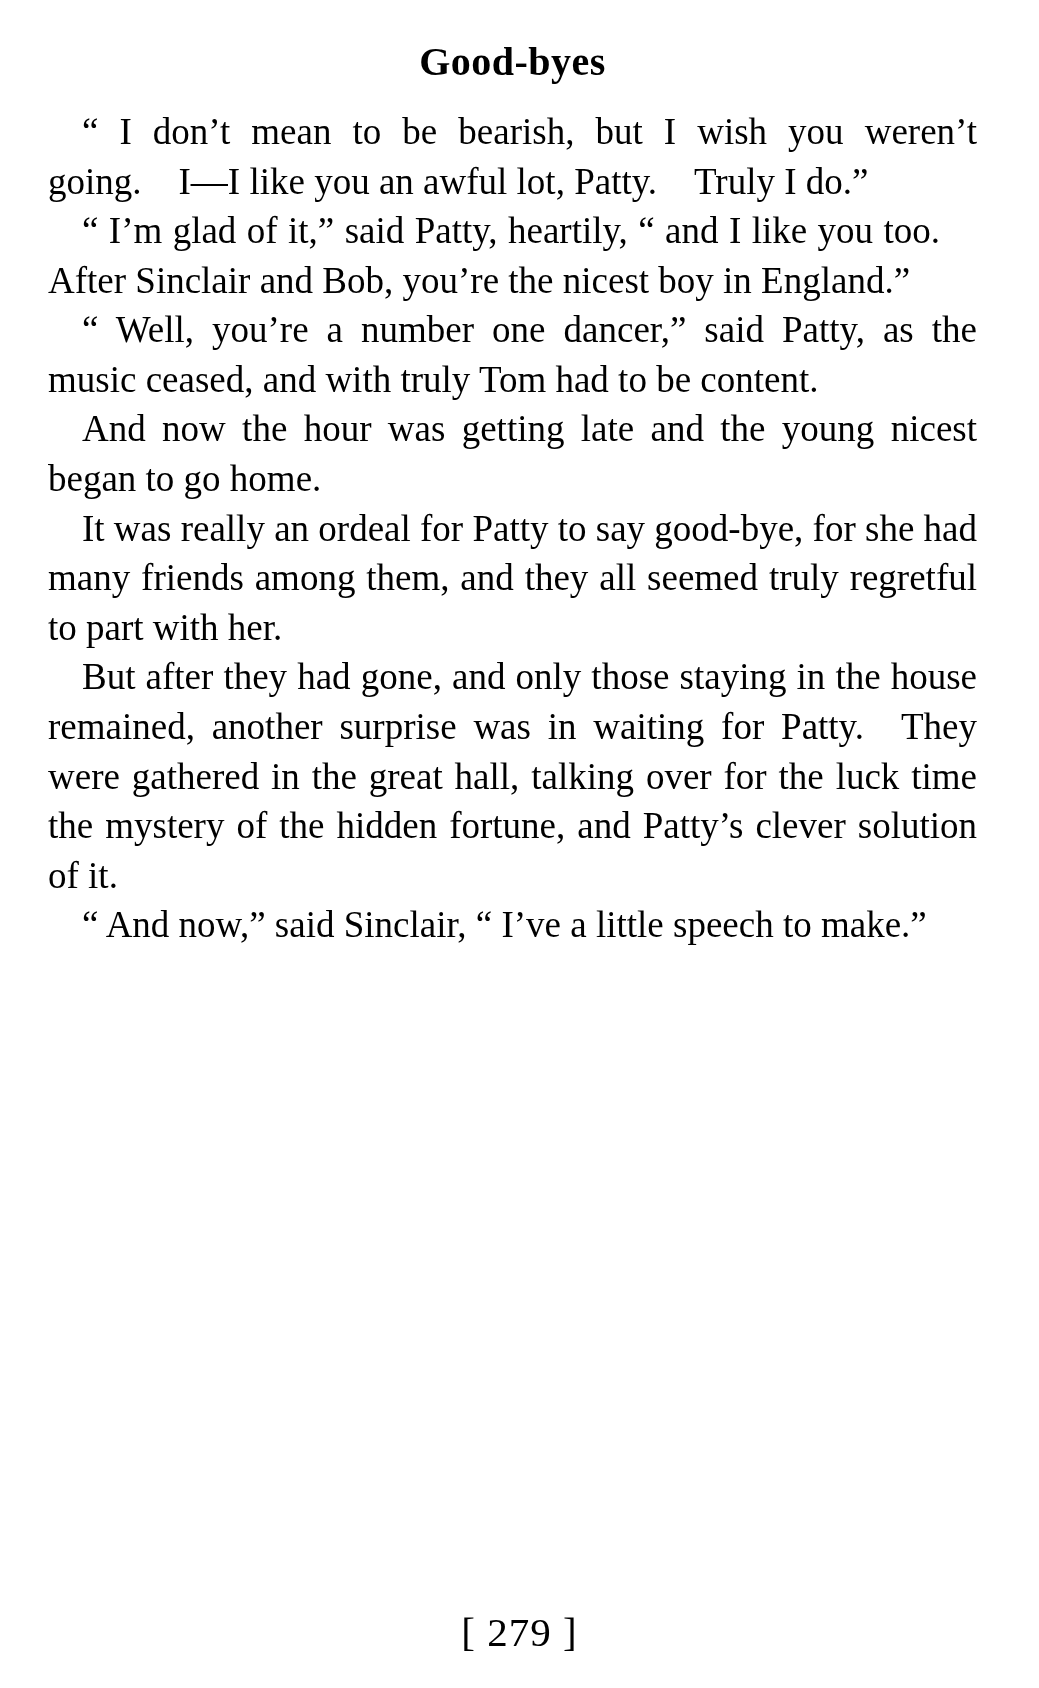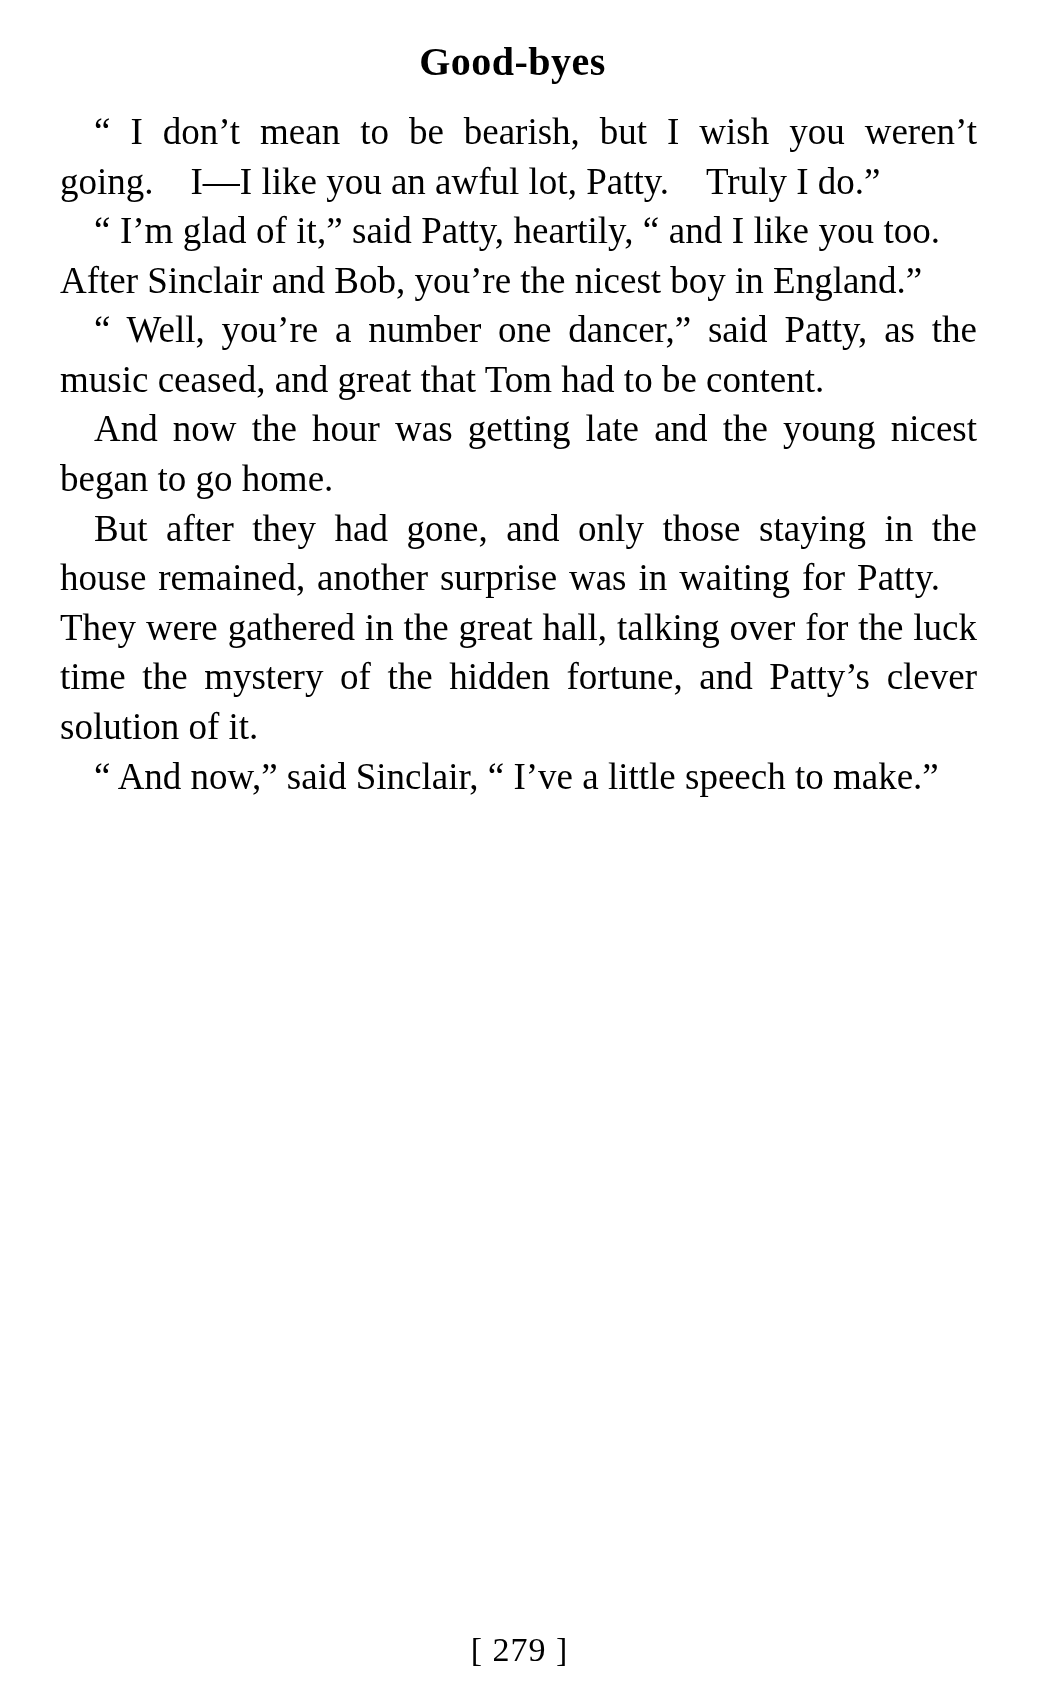--- a/index.html
+++ b/index.html
@@ -27,48 +27,48 @@
     font-weight: 700;
     letter-spacing: 0.5px;
     margin: 8px 0 22px 0;
     font-family: "Liberation Serif", "DejaVu Serif", serif;
   }
   .body-text {
     font-size: 37px;
     line-height: 1.34;
     text-align: justify;
     text-justify: inter-word;
-    margin-left: 12px;
   }
   .body-text p {
     margin: 0;
     text-indent: 34px;
     hyphens: manual;
   }
   .page-number {
     position: absolute;
     left: 0;
     right: 0;
-    bottom: 19px;
+    bottom: 32px;
     text-align: center;
-    font-size: 34px;
+    font-size: 41px;
     letter-spacing: 1px;
   }
 </style>
 </head>
 <body>
 
 <div class="page">
 
   <h1 class="page-title">Good-byes</h1>
 
   <div class="body-text">
     <p>“ I don’t mean to be bearish, but I wish you weren’t going. I—I like you an awful lot, Patty. Truly I do.”</p>
     <p>“ I’m glad of it,” said Patty, heartily, “ and I like you too. After Sinclair and Bob, you’re the nicest boy in England.”</p>
-    <p>“ Well, you’re a number one dancer,” said Patty, as the music ceased, and great that Tom had to be content.</p>
+    <p>“ Well, you’re a number one dancer,” said Patty, as the music ceased, and with truly Tom had to be content.</p>
     <p>And now the hour was getting late and the young nicest began to go home.</p>
+    <p>It was really an ordeal for Patty to say good-bye, for she had many friends among them, and they all seemed truly regretful to part with her.</p>
     <p>But after they had gone, and only those staying in the house remained, another surprise was in waiting for Patty. They were gathered in the great hall, talking over for the luck time the mystery of the hidden fortune, and Patty’s clever solution of it.</p>
     <p>“ And now,” said Sinclair, “ I’ve a little speech to make.”</p>
   </div>
 
   <div class="page-number">[ 279 ]</div>
 
 </div>
 
 </body></html>

